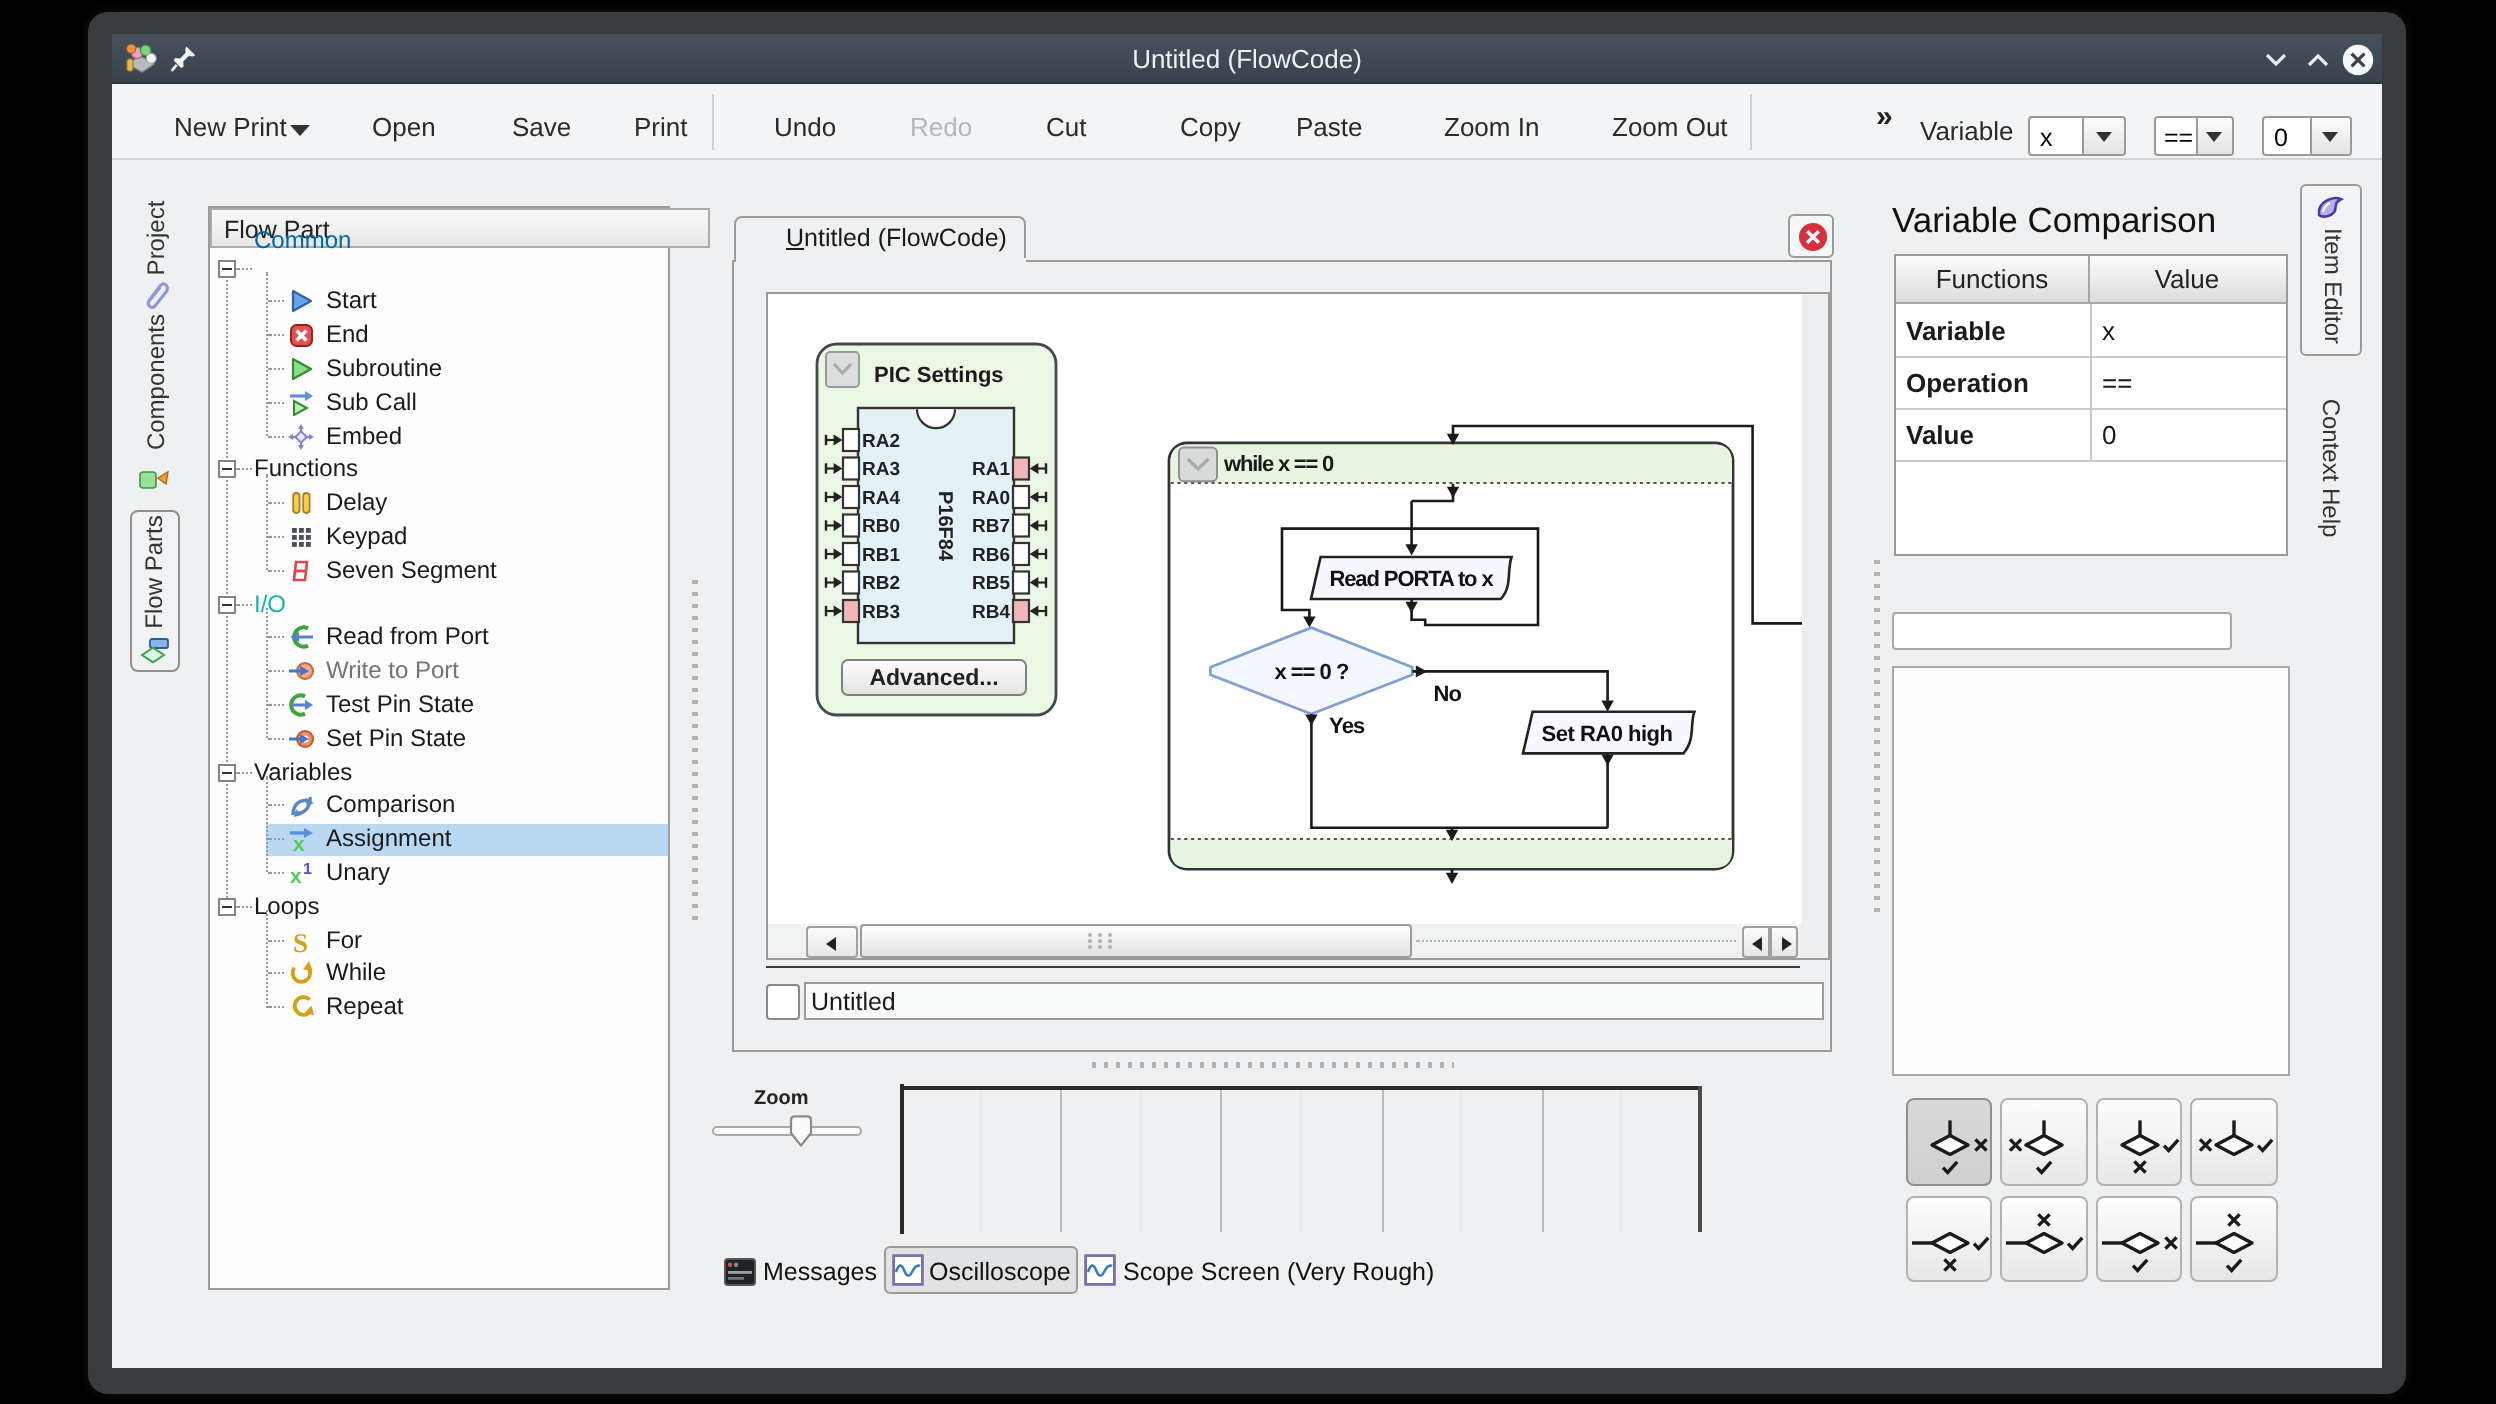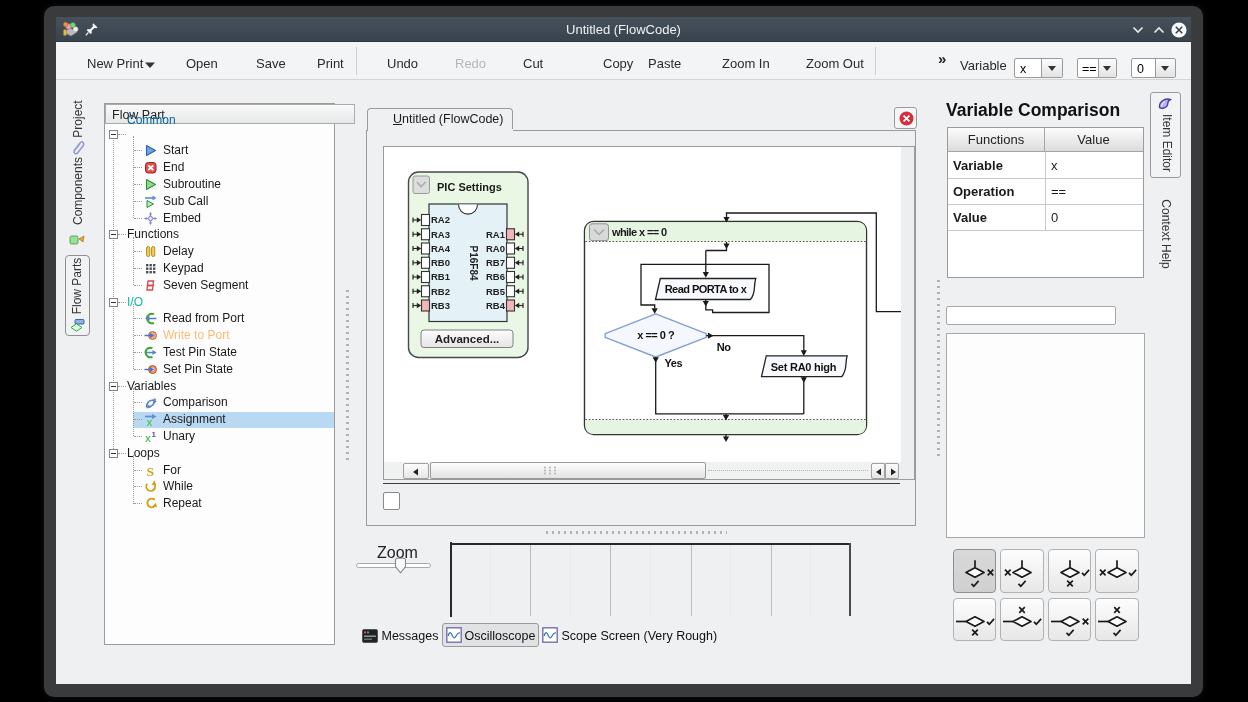--- a/index.html
+++ b/index.html
@@ -55,21 +55,21 @@
       <polygon points="1,1.5 11,1.5 6,7" fill="#333"></polygon>
     </svg>
 <span class="tbtxt" style="left:186px">Open</span>
 <span class="tbtxt" style="left:256px">Save</span>
 <span class="tbtxt" style="left:317px">Print</span>
 <div class="abs" style="left:356px;top:47px;width:1px;height:28px;background:#cfd0d1"></div>
 <div class="abs" style="left:875px;top:47px;width:1px;height:28px;background:#cfd0d1"></div>
 <span class="tbtxt" style="left:387px">Undo</span>
 <span class="tbtxt" style="left:455px;color:#b4b7ba">Redo</span>
 <span class="tbtxt" style="left:523px">Cut</span>
-<span class="tbtxt" style="left:603px">Copy</span>
+<span class="tbtxt" style="left:590px">Copy</span>
 <span class="tbtxt" style="left:648px">Paste</span>
 <span class="tbtxt" style="left:722px">Zoom In</span>
 <span class="tbtxt" style="left:806px">Zoom Out</span>
 <span class="tbtxt" style="left:938px;top:50px;font-weight:bold;font-size:15px;color:#222">»</span>
 <span class="tbtxt" style="left:960px;top:58px">Variable</span>
 <div class="abs" style="left:1014px;top:58px;width:48.5px;height:20px;border:1px solid #9a9a9a;background:#fff;border-radius:2px">
   <span class="abs" style="left:5px;top:3px;font-size:12.5px">x</span>
   <div class="abs" style="right:0;top:0;width:21px;height:18px;background:linear-gradient(#fcfcfc,#e3e3e3);border-left:1px solid #9a9a9a;border-radius:0 2px 2px 0"></div>
   <svg class="abs" style="right:5px;top:6px" width="10" height="7" viewBox="0 0 10 7">
         <polygon points="1,1 9,1 5,6" fill="#333"></polygon>
@@ -195,21 +195,21 @@
       <line x1="12.5" y1="6.5" x2="4" y2="6.5" stroke="#5580cc" stroke-width="1.5"></line>
       <polygon points="1,6.5 5.5,4 5.5,9" fill="#5580cc"></polygon>
     </svg>
 <span class="abs" style="left:163px;top:311.3px;font-size:12px;color:#1a1a1a">Read from Port</span>
 <div class="abs" style="left:134px;top:335.1px;width:8px;height:1px;border-top:1px dotted #999"></div>
 <svg class="abs" style="left:144px;top:329.1px" width="13" height="13" viewBox="0 0 13 13">
       <circle cx="8.5" cy="6.5" r="4" fill="#f0a888" stroke="#c06838" stroke-width="1"></circle>
       <line x1="0.5" y1="6.5" x2="7" y2="6.5" stroke="#4a74c8" stroke-width="1.5"></line>
       <polygon points="10.5,6.5 6,4 6,9" fill="#4a74c8"></polygon>
     </svg>
-<span class="abs" style="left:163px;top:328.1px;font-size:12px;color:#fdba74">Write to Port</span>
+<span class="abs" style="left:163px;top:328.1px;font-size:12px;color:#737373">Write to Port</span>
 <div class="abs" style="left:134px;top:351.9px;width:8px;height:1px;border-top:1px dotted #999"></div>
 <svg class="abs" style="left:144px;top:345.9px" width="13" height="13" viewBox="0 0 13 13">
       <path d="M7,2.2 A4.8,4.8 0 1 0 7,10.8" fill="none" stroke="#3aa53a" stroke-width="2" transform="translate(1.5 0)"></path>
       <line x1="2" y1="6.5" x2="9" y2="6.5" stroke="#5580cc" stroke-width="1.5"></line>
       <polygon points="12.5,6.5 8.5,4 8.5,9" fill="#5580cc"></polygon>
     </svg>
 <span class="abs" style="left:163px;top:344.9px;font-size:12px;color:#1a1a1a">Test Pin State</span>
 <div class="abs" style="left:134px;top:368.7px;width:8px;height:1px;border-top:1px dotted #999"></div>
 <svg class="abs" style="left:144px;top:362.7px" width="13" height="13" viewBox="0 0 13 13">
       <circle cx="8.5" cy="6.5" r="4" fill="#f09060" stroke="#c05828" stroke-width="1"></circle>
@@ -423,22 +423,25 @@
         <polygon points="6,0.5 6,7.5 1,4" fill="#222"></polygon>
       </svg>
 </div>
 <div class="abs" style="left:884.5px;top:462.5px;width:14px;height:16px;background:linear-gradient(#fcfcfc,#e6e6e6);border:1px solid #a0a0a0;border-radius:0 2px 2px 0">
   <svg class="abs" style="left:3.5px;top:4px" width="8" height="8" viewBox="0 0 8 8">
         <polygon points="2,0.5 2,7.5 7,4" fill="#222"></polygon>
       </svg>
 </div>
 <div class="abs" style="left:382.5px;top:483px;width:517px;height:1px;background:#3c3c3c"></div>
 <div class="abs" style="left:382.5px;top:492px;width:17px;height:17.5px;background:#fff;border:1px solid #8a8a8a;border-radius:2px"></div>
+<div class="abs" style="left:401.5px;top:491px;width:510.5px;height:19px;background:#fafbfb;border:1px solid #9b9b9b">
+  <span class="abs" style="left:3px;top:2px;font-size:12.5px;color:#1a1a1a">Untitled</span>
+</div>
 <div class="abs" style="left:546px;top:531px;width:181px;height:3px;background:repeating-linear-gradient(90deg,#b2b2b2 0 2px,transparent 2px 6px)"></div>
-<span class="abs" style="left:377px;top:544px;font-size:16px;font-weight:normal;color:#222">Zoom</span>
+<span class="abs" style="left:377px;top:544px;font-size:10px;font-weight:bold;color:#222">Zoom</span>
 <div class="abs" style="left:356px;top:563px;width:75px;height:5px;background:#fdfdfd;border:1px solid #a8a8a8;border-radius:3px"></div>
 <svg class="abs" style="left:393.5px;top:557px" width="13" height="17" viewBox="0 0 13 17">
   <path d="M1.5,3.2 Q1.5,1.2 3.5,1.2 L9.5,1.2 Q11.5,1.2 11.5,3.2 L11.5,9.5 L6.5,15.8 L1.5,9.5 Z" fill="#fafafa" stroke="#8a8a8a" stroke-width="1.1"></path>
 </svg>
 <div class="abs" style="left:450px;top:541.5px;width:2px;height:75px;background:#2a2a2a"></div>
 <div class="abs" style="left:450px;top:543px;width:401px;height:1.8px;background:#2a2a2a"></div>
 <div class="abs" style="left:849.3px;top:543px;width:1.5px;height:73px;background:#4a4a4a"></div>
 <div class="abs" style="left:490px;top:545px;width:1px;height:71px;background:#e9e9e9"></div>
 <div class="abs" style="left:530px;top:545px;width:1px;height:71px;background:#bdbdbd"></div>
 <div class="abs" style="left:570px;top:545px;width:1px;height:71px;background:#e9e9e9"></div>
@@ -462,21 +465,21 @@
   <path d="M2,9 Q4,3 6,8 T10,9 T14,6" fill="none" stroke="#3a78c2" stroke-width="1.3"></path>
 </svg>
 <span class="abs" style="left:464.5px;top:628.5px;font-size:12.5px;color:#111">Oscilloscope</span>
 <svg class="abs" style="left:542px;top:627px" width="16" height="16" viewBox="0 0 16 16">
   <rect x="0.8" y="0.8" width="14.4" height="14.4" fill="#fff" stroke="#7a6fae" stroke-width="1.4"></rect>
   <path d="M2,9 Q4,3 6,8 T10,9 T14,6" fill="none" stroke="#3a78c2" stroke-width="1.3"></path>
 </svg>
 <span class="abs" style="left:561.5px;top:628.5px;font-size:12.5px;color:#111">Scope Screen (Very Rough)</span>
 <div class="abs" style="left:937px;top:280px;width:3px;height:180px;background:repeating-linear-gradient(180deg,#b2b2b2 0 2px,transparent 2px 6px)"></div>
 <div class="abs" style="left:346px;top:290px;width:3px;height:170px;background:repeating-linear-gradient(180deg,#b2b2b2 0 2px,transparent 2px 6px)"></div>
-<span class="abs" style="left:946px;top:100px;font-size:17.5px;font-weight:bold;color:#111">Variable Comparison</span>
+<span class="abs" style="left:946px;top:100px;font-size:17.5px;font-weight:normal;color:#111">Variable Comparison</span>
 <div class="abs" style="left:946.5px;top:127px;width:197px;height:150.5px;background:#fff;border:1px solid #9b9b9b"></div>
 <div class="abs" style="left:947.5px;top:128px;width:97.5px;height:24px;background:linear-gradient(#fcfcfc,#dcdcdc);border-right:1px solid #a5a5a5;border-bottom:1px solid #a5a5a5"></div>
 <div class="abs" style="left:1045px;top:128px;width:97.5px;height:24px;background:linear-gradient(#fcfcfc,#dcdcdc);border-bottom:1px solid #a5a5a5"></div>
 <span class="abs" style="left:947.5px;top:132px;width:97px;text-align:center;font-size:13px;color:#222">Functions</span>
 <span class="abs" style="left:1045px;top:132px;width:97px;text-align:center;font-size:13px;color:#222">Value</span>
 <div class="abs" style="left:1044.5px;top:152px;width:1px;height:78.5px;background:#c9c9c9"></div>
 <div class="abs" style="left:947.5px;top:177.5px;width:195px;height:1px;background:#c9c9c9"></div>
 <span class="abs" style="left:953px;top:157.5px;font-size:13px;font-weight:bold;color:#1a1a1a">Variable</span>
 <span class="abs" style="left:1051px;top:157.5px;font-size:13px;color:#1a1a1a">x</span>
 <div class="abs" style="left:947.5px;top:203.5px;width:195px;height:1px;background:#c9c9c9"></div>

